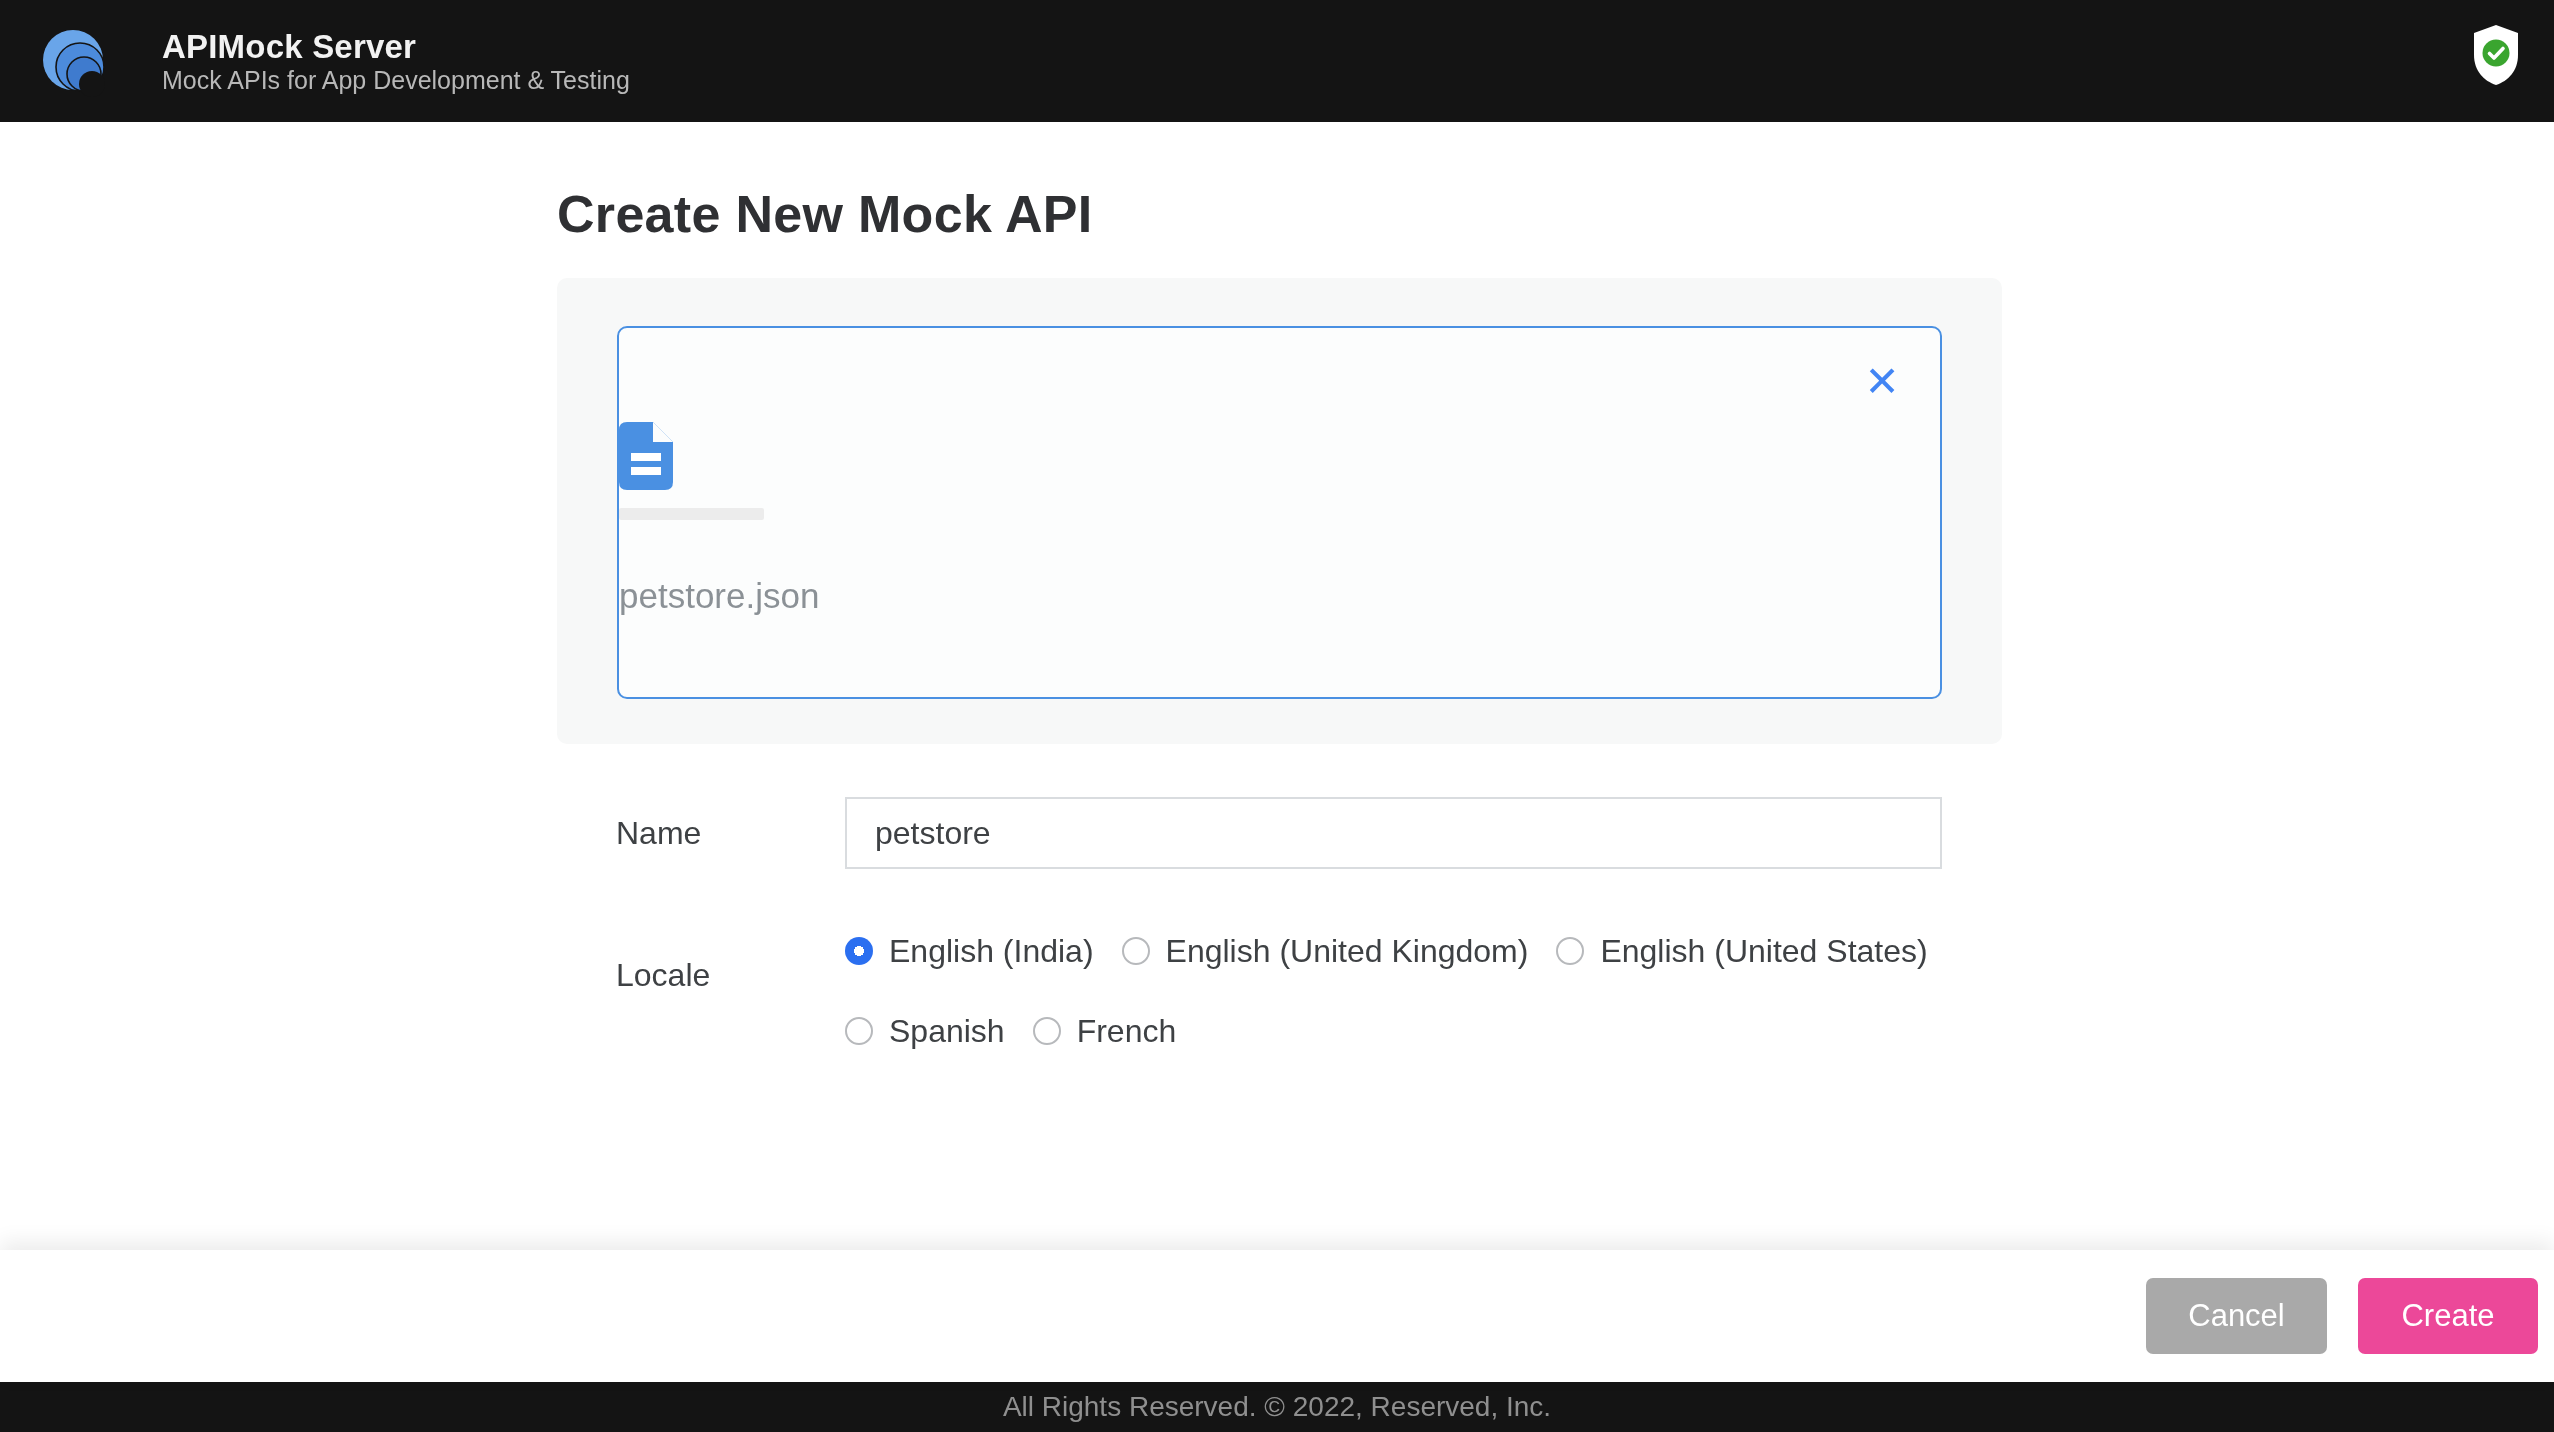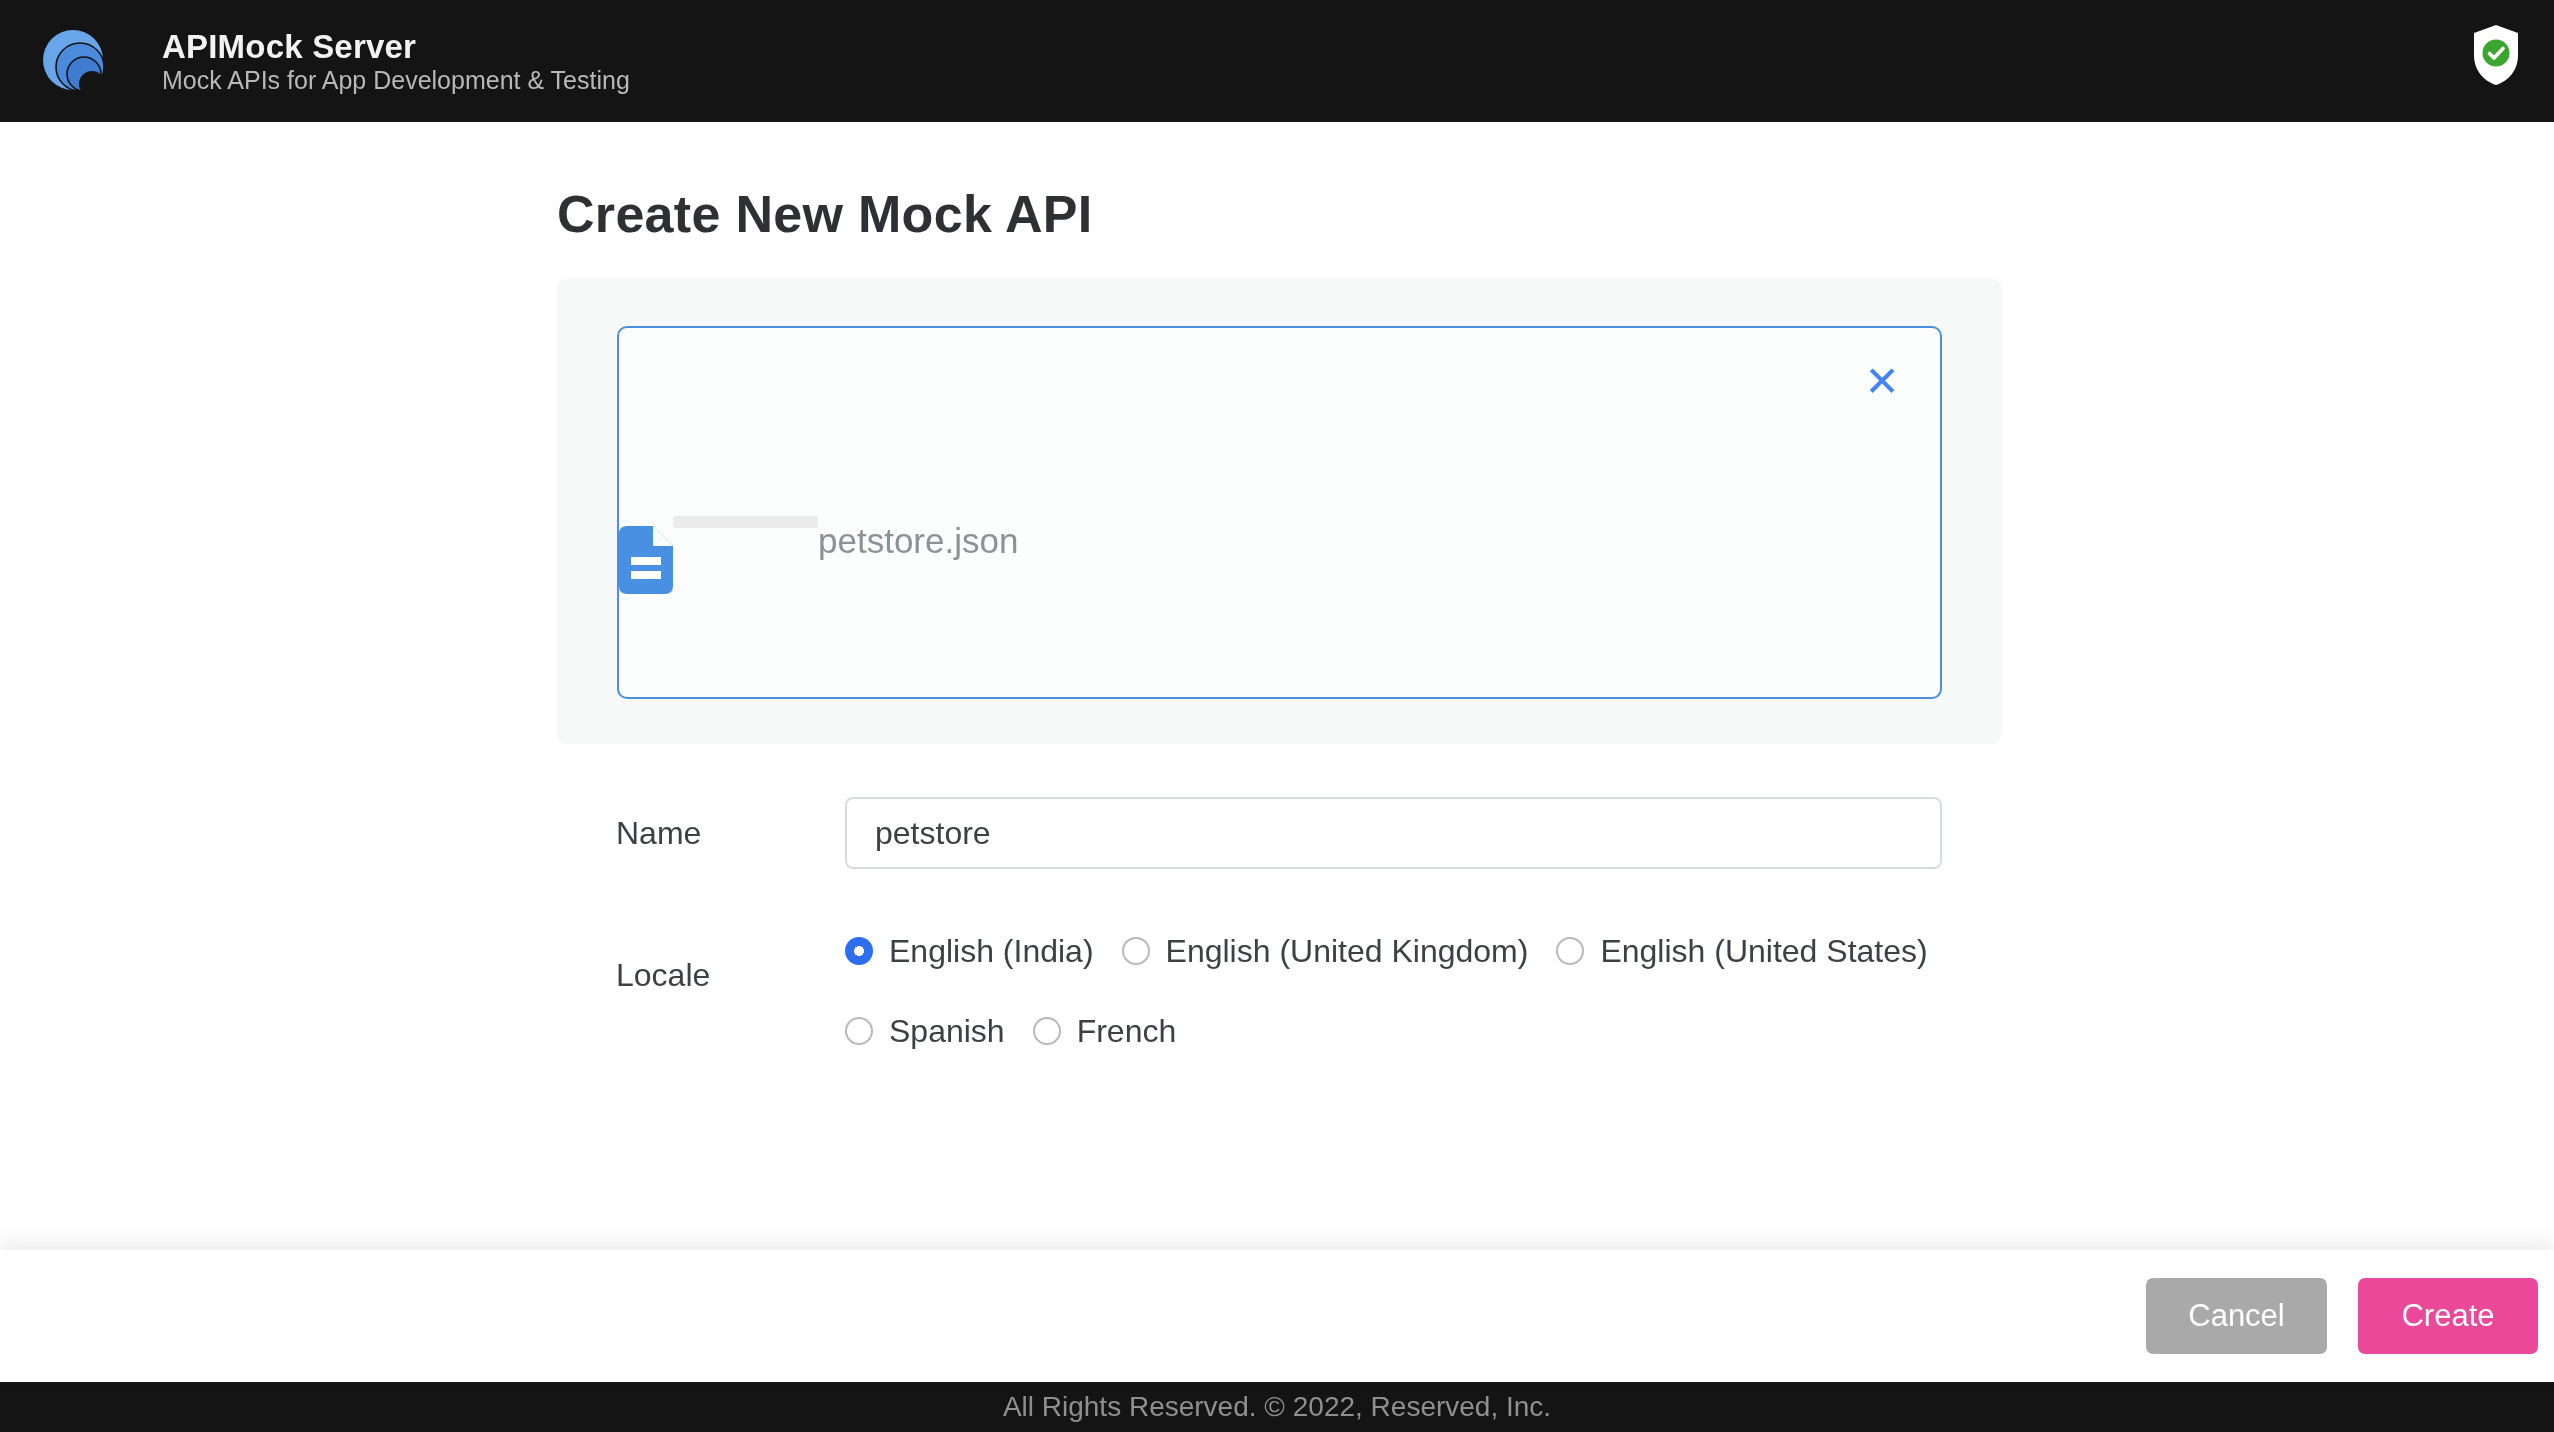--- a/index.html
+++ b/index.html
@@ -93,22 +93,22 @@
     font-size: 42px;
     line-height: 52px;
     text-align: center;
     cursor: pointer;
     font-family: "DejaVu Sans", sans-serif;
   }
   .upload-center {
     position: absolute;
     left: 0; right: 0; top: 0; bottom: 0;
     display: flex;
-    flex-direction: row;
-    align-items: center;
+    flex-direction: column;
+    align-items: flex-start;
   }
   .doc-icon-wrap { margin-top: 94px; width: 54px; height: 68px; }
   .upload-track {
     margin-top: 18px;
     width: 145px;
     height: 12px;
     background: #ececec;
     border-radius: 2px;
   }
   .upload-filename {
@@ -128,21 +128,21 @@
   .field-label {
     width: 229px;
     flex: 0 0 auto;
     font-size: 32px;
     color: #3e4144;
   }
   .name-input {
     width: 1097px;
     height: 72px;
     border: 2px solid #d9dcdf;
-    border-radius: 8px;
+    border-radius: 0;
     font-size: 32px;
     color: #3e4144;
     padding: 0 28px;
     outline: none;
     background: #ffffff;
     font-family: "Liberation Sans", "DejaVu Sans", sans-serif;
   }
 
   .locale-row { margin-top: 56px; align-items: flex-start; }
   .locale-row .field-label { margin-top: 32px; }

